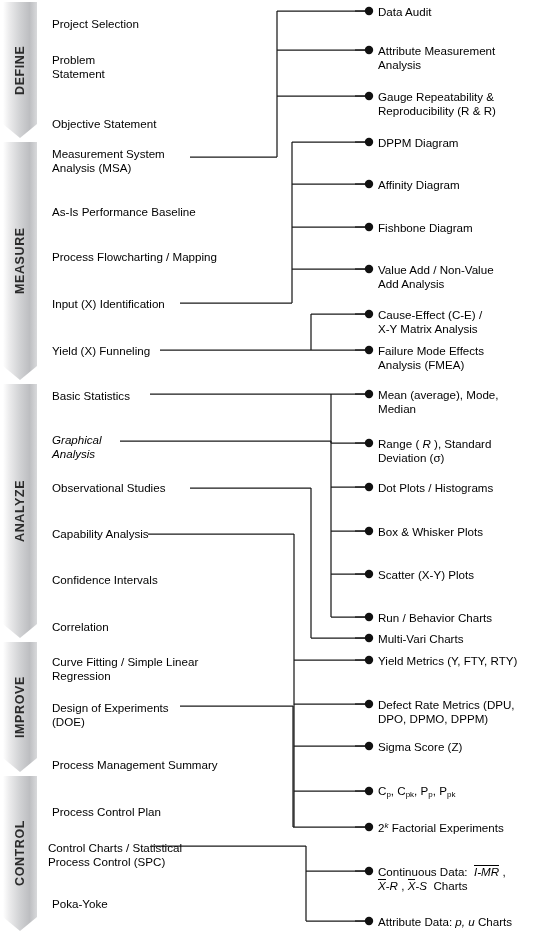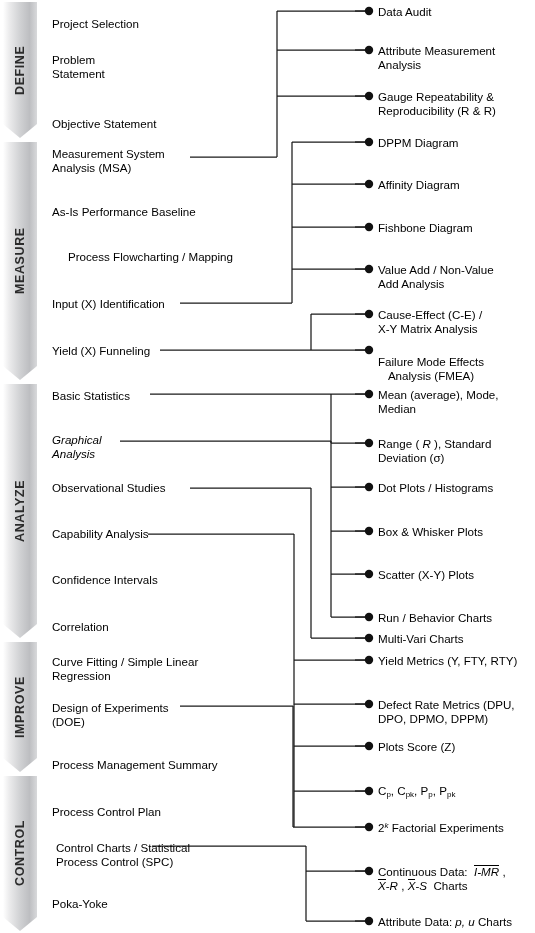--- a/index.html
+++ b/index.html
@@ -220,60 +220,60 @@
     </svg>
 
   <div id="left-col">
       <div class="ltext" style="left: 52px; top: 17px;">Project Selection</div>
       <div class="ltext" style="left: 52px; top: 53px;">Problem
 Statement</div>
       <div class="ltext" style="left: 52px; top: 105px; margin-top: 12px;">Objective Statement</div>
       <div class="ltext" style="left: 52px; top: 147px;">Measurement System
 Analysis (MSA)</div>
       <div class="ltext" style="left: 52px; top: 205px;">As-Is Performance Baseline</div>
-      <div class="ltext" style="left: 68px; top: 250px; text-align: center;">Process Flowcharting / Mapping</div>
+      <div class="ltext" style="left: 52px; top: 250px; text-align: center;">Process Flowcharting / Mapping</div>
       <div class="ltext" style="left: 52px; top: 297px;">Input (X) Identification</div>
       <div class="ltext" style="left: 52px; top: 344px;">Yield (X) Funneling</div>
       <div class="ltext" style="left: 52px; top: 389px;">Basic Statistics</div>
       <div class="ltext" style="left: 52px; top: 433px; font-style: italic;">Graphical
 Analysis</div>
       <div class="ltext" style="left: 52px; top: 481px;">Observational Studies</div>
       <div class="ltext" style="left: 52px; top: 527px;">Capability Analysis</div>
       <div class="ltext" style="left: 52px; top: 573px;">Confidence Intervals</div>
       <div class="ltext" style="left: 52px; top: 620px;">Correlation</div>
       <div class="ltext" style="left: 52px; top: 655px;">Curve Fitting / Simple Linear
 Regression</div>
       <div class="ltext" style="left: 52px; top: 701px;">Design of Experiments
 (DOE)</div>
       <div class="ltext" style="left: 52px; top: 758px;">Process Management Summary</div>
       <div class="ltext" style="left: 52px; top: 805px;">Process Control Plan</div>
-      <div class="ltext" style="left: 56px; top: 841px;">Control Charts / Statistical
+      <div class="ltext" style="left: 48px; top: 841px;">Control Charts / Statistical
 Process Control (SPC)</div>
       <div class="ltext" style="left: 52px; top: 897px;">Poka-Yoke</div>
     </div>
 
   <div id="right-col">
       <div class="rtext" style="top: 5px;">Data Audit</div>
       <div class="rtext" style="top: 44px;">Attribute Measurement<br>Analysis</div>
       <div class="rtext" style="top: 90px;">Gauge Repeatability &amp;<br>Reproducibility (R &amp; R)</div>
       <div class="rtext" style="top: 136px;">DPPM Diagram</div>
       <div class="rtext" style="top: 178px;">Affinity Diagram</div>
       <div class="rtext" style="top: 221px;">Fishbone Diagram</div>
       <div class="rtext" style="top: 263px;">Value Add / Non-Value<br>Add Analysis</div>
       <div class="rtext" style="top: 308px;">Cause-Effect (C-E) /<br>X-Y Matrix Analysis</div>
-      <div class="rtext" style="top: 355px; text-align: center;">Failure Mode Effects<br>Analysis (FMEA)</div>
+      <div class="rtext" style="top: 344px;">Failure Mode Effects<br>Analysis (FMEA)</div>
       <div class="rtext" style="top: 388px;">Mean (average), Mode,<br>Median</div>
       <div class="rtext" style="top: 437px;">Range ( <i>R</i> ), Standard<br>Deviation (σ)</div>
       <div class="rtext" style="top: 481px;">Dot Plots / Histograms</div>
       <div class="rtext" style="top: 525px;">Box &amp; Whisker Plots</div>
       <div class="rtext" style="top: 568px;">Scatter (X-Y) Plots</div>
       <div class="rtext" style="top: 611px;">Run / Behavior Charts</div>
       <div class="rtext" style="top: 632px;">Multi-Vari Charts</div>
       <div class="rtext" style="top: 654px;">Yield Metrics (Y, FTY, RTY)</div>
       <div class="rtext" style="top: 698px;">Defect Rate Metrics (DPU,<br>DPO, DPMO, DPPM)</div>
-      <div class="rtext" style="top: 740px;">Plots Score (Z)</div>
+      <div class="rtext" style="top: 740px;">Sigma Score (Z)</div>
       <div class="rtext" style="top: 784px;">C<sub>p</sub>, C<sub>pk</sub>, P<sub>p</sub>, P<sub>pk</sub></div>
       <div class="rtext" style="top: 821px;">2<sup>k</sup> Factorial Experiments</div>
       <div class="rtext" style="top: 865px;">Continuous Data:&nbsp; <i class="ovl">I-MR</i> ,<br><i class="ovl">X</i>-<i>R</i> , <i class="ovl">X</i>-<i>S</i>&nbsp; Charts</div>
       <div class="rtext" style="top: 915px;">Attribute Data: <i>p, u</i> Charts</div>
     </div>
 
 </div>
 
 </body></html>

